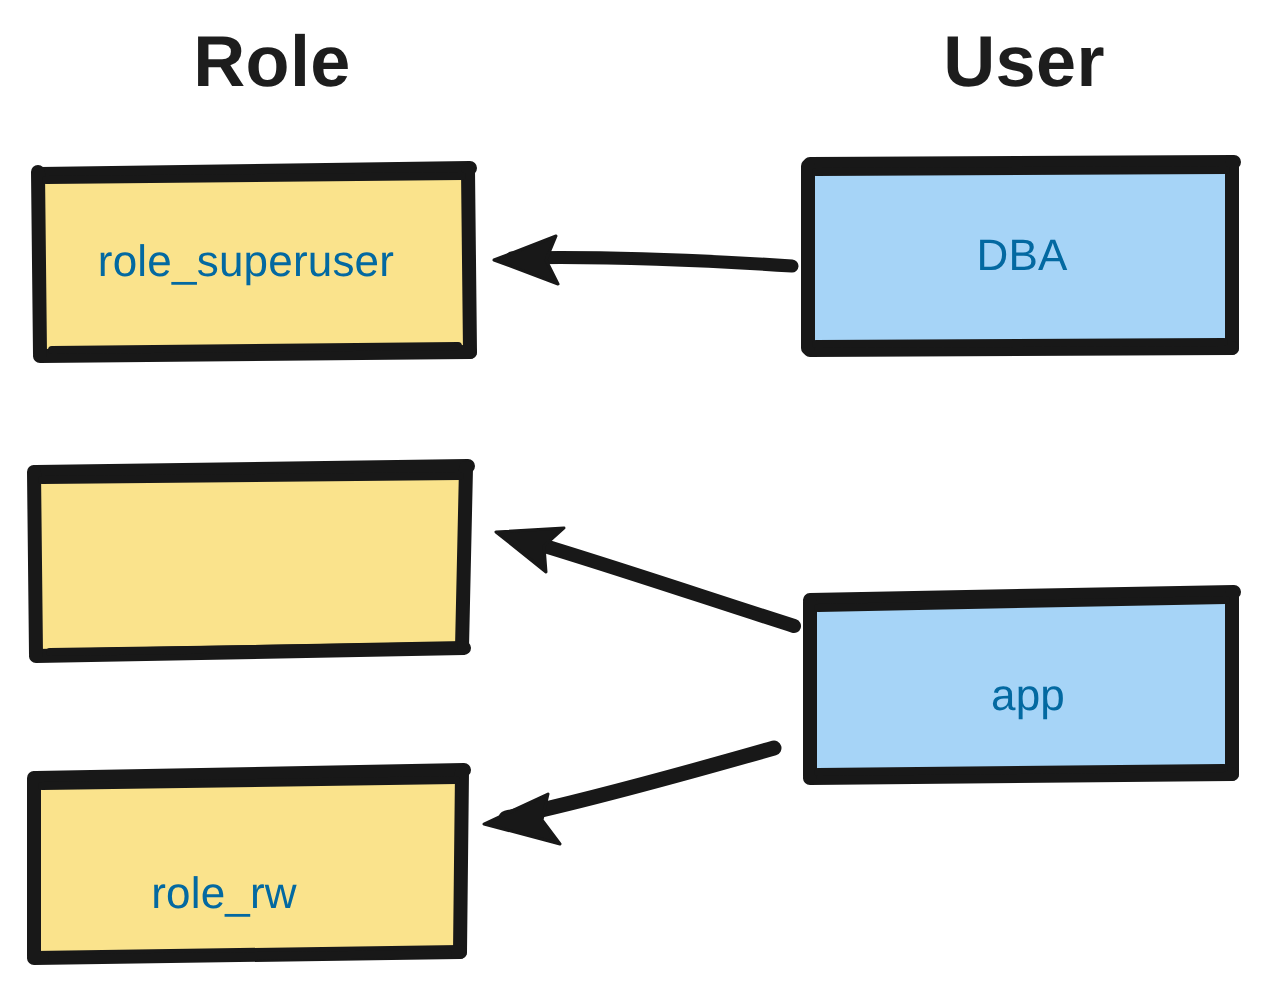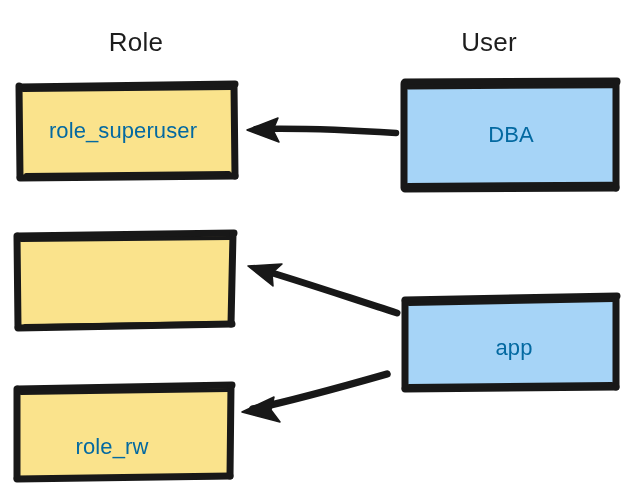--- a/index.html
+++ b/index.html
@@ -13,31 +13,30 @@
   }
   #canvas {
     position: relative;
     width: 632px;
     height: 494px;
     background: #ffffff;
     overflow: hidden;
   }
   .col-header {
     position: absolute;
-    font-size: 26px;
+    font-size: 36px;
     line-height: 1;
     color: #1d1d1d;
-    font-weight: 400;
+    font-weight: 700;
     text-align: center;
     white-space: nowrap;
     letter-spacing: 0.2px;
-    margin-top: 16px;
   }
   #header-role  { left: 36px;  top: 13px; width: 200px; }
-  #header-user  { left: 389px; top: 13px; width: 200px; }
+  #header-user  { left: 412px; top: 13px; width: 200px; }
 
   .node {
     position: absolute;
     box-sizing: border-box;
     display: flex;
     align-items: center;
     justify-content: center;
     color: #0369a1;
     font-size: 22px;
     line-height: 1;
@@ -56,21 +55,21 @@
   .node .sketch svg { display: block; width: 100%; height: 100%; overflow: visible; }
 
   .node-role .fill  { fill: #FAE38C; }
   .node-user .fill  { fill: #A6D4F7; }
   .stroke-hand      { fill: none; stroke: #181818; stroke-linecap: round; stroke-linejoin: round; }
 
   
   #node-role-superuser { left: 16px;  top: 81px;  width: 222px; height: 99px; }
   #node-role-migration { left: 13px;  top: 230px; width: 225px; height: 100px; }
   #node-role-rw        { left: 12px;  top: 382px; width: 224px; height: 100px; }
-  #node-dba            { left: 400px; top: 78px;  width: 220px; height: 114px; }
+  #node-dba            { left: 400px; top: 78px;  width: 220px; height: 100px; }
   #node-app            { left: 400px; top: 292px; width: 220px; height: 100px; }
 
   #node-role-superuser .node-label { transform: translate(-4px, 0px); }
   #node-role-migration .node-label { transform: translate(-3px, 2px); }
   #node-role-rw .node-label        { transform: translate(-12px, 4px); margin-top: 21px; }
   #node-dba .node-label            { transform: translate(1px, 0px); }
   #node-app .node-label            { transform: translate(4px, 6px); text-align: right; }
 
   #edges {
     position: absolute;

